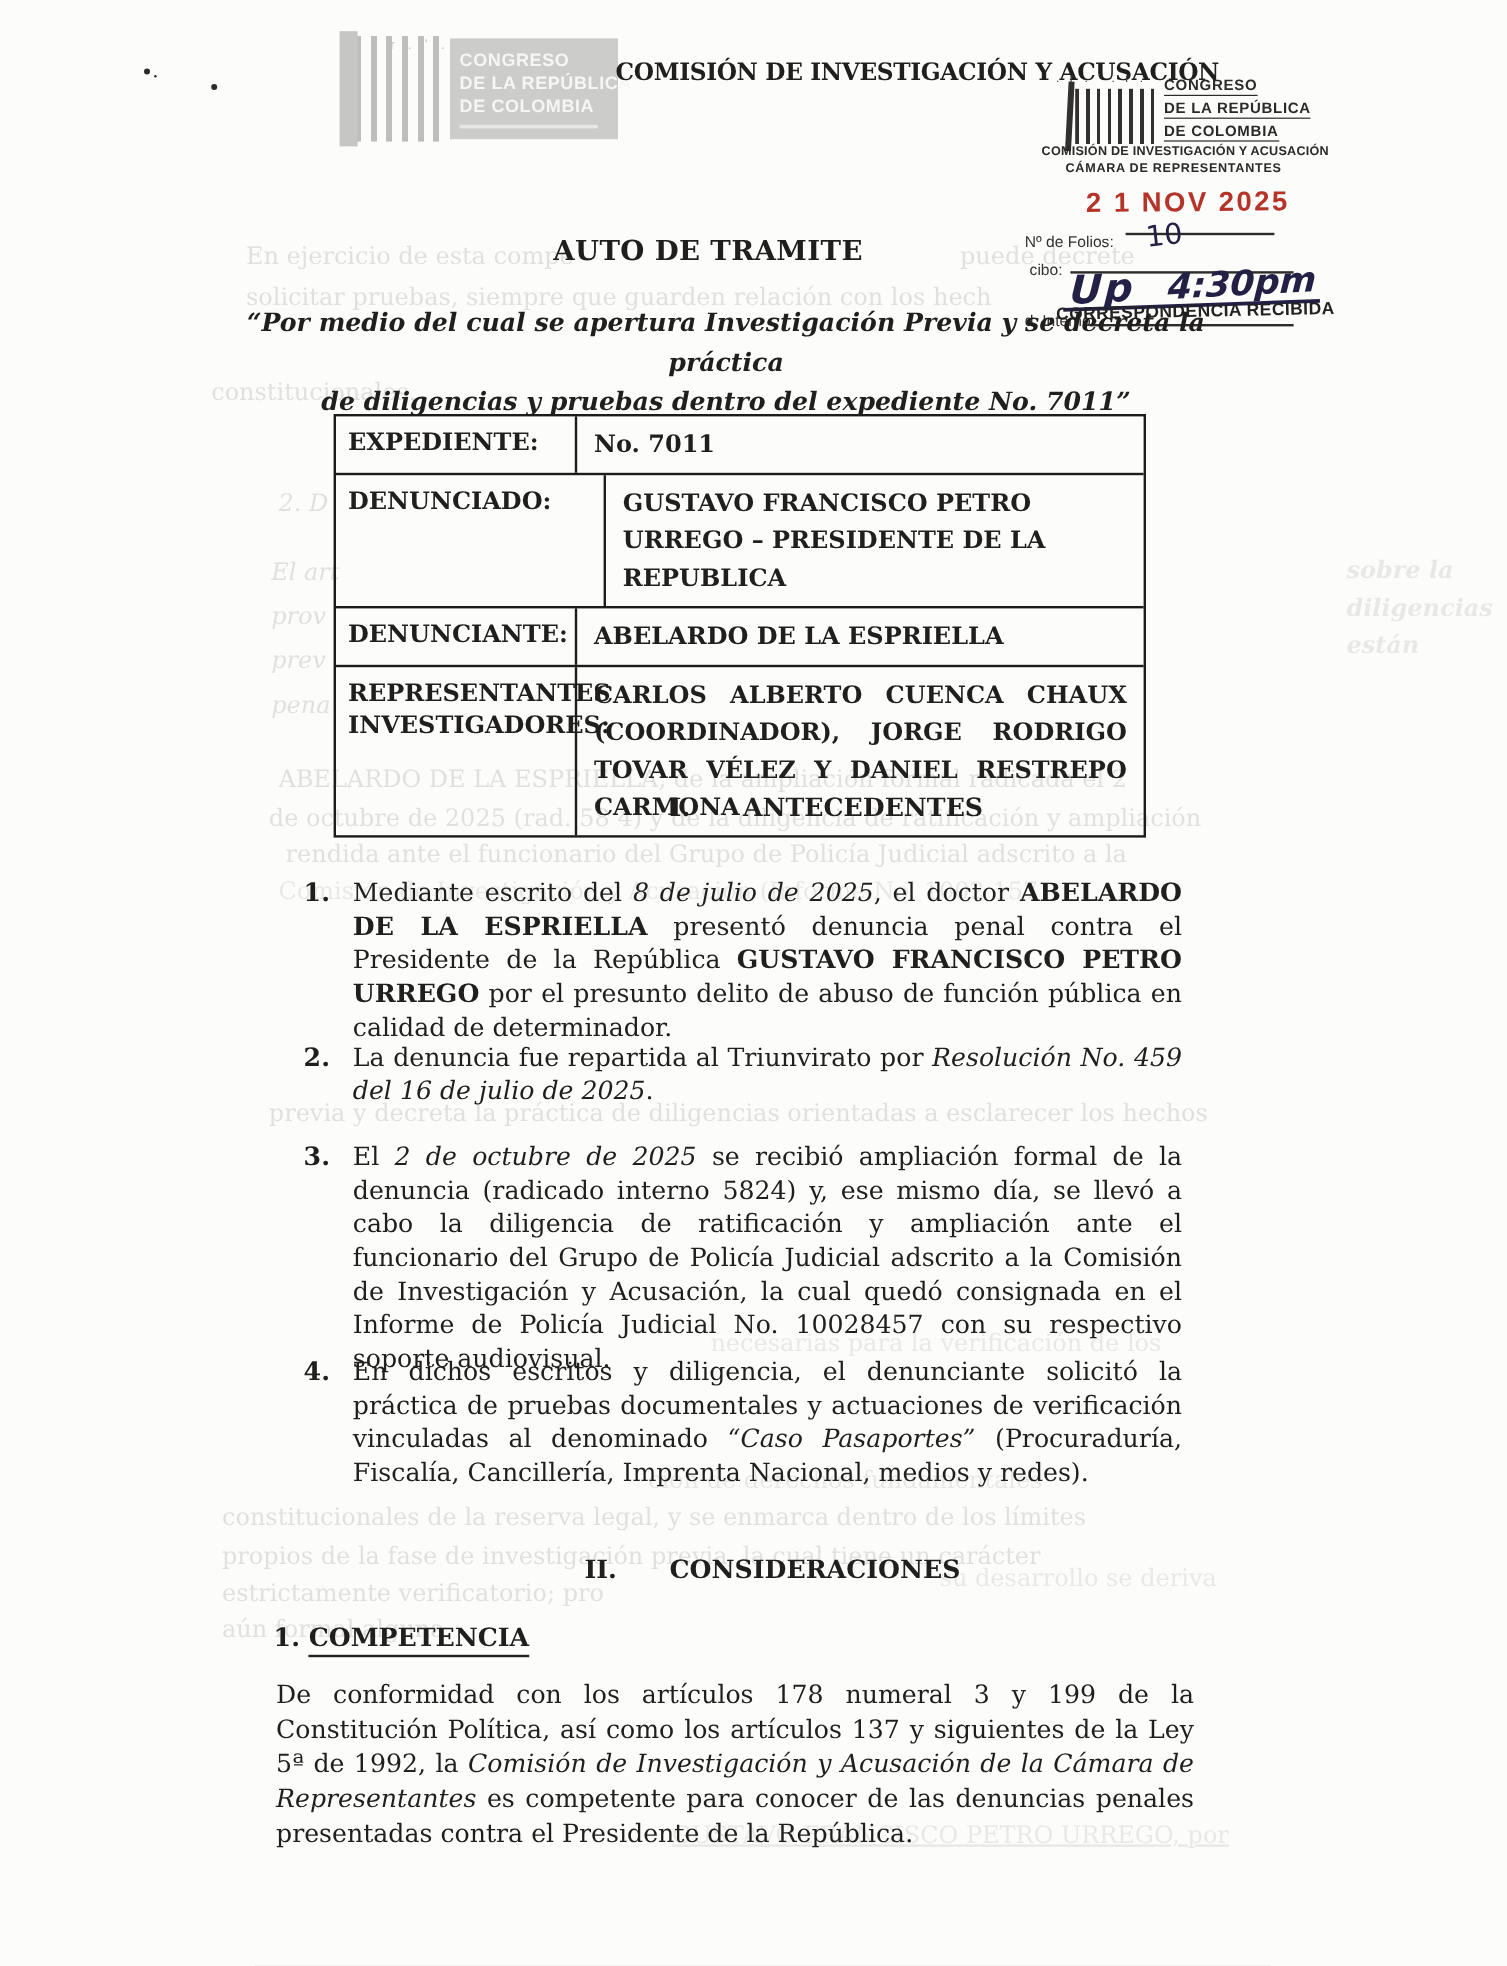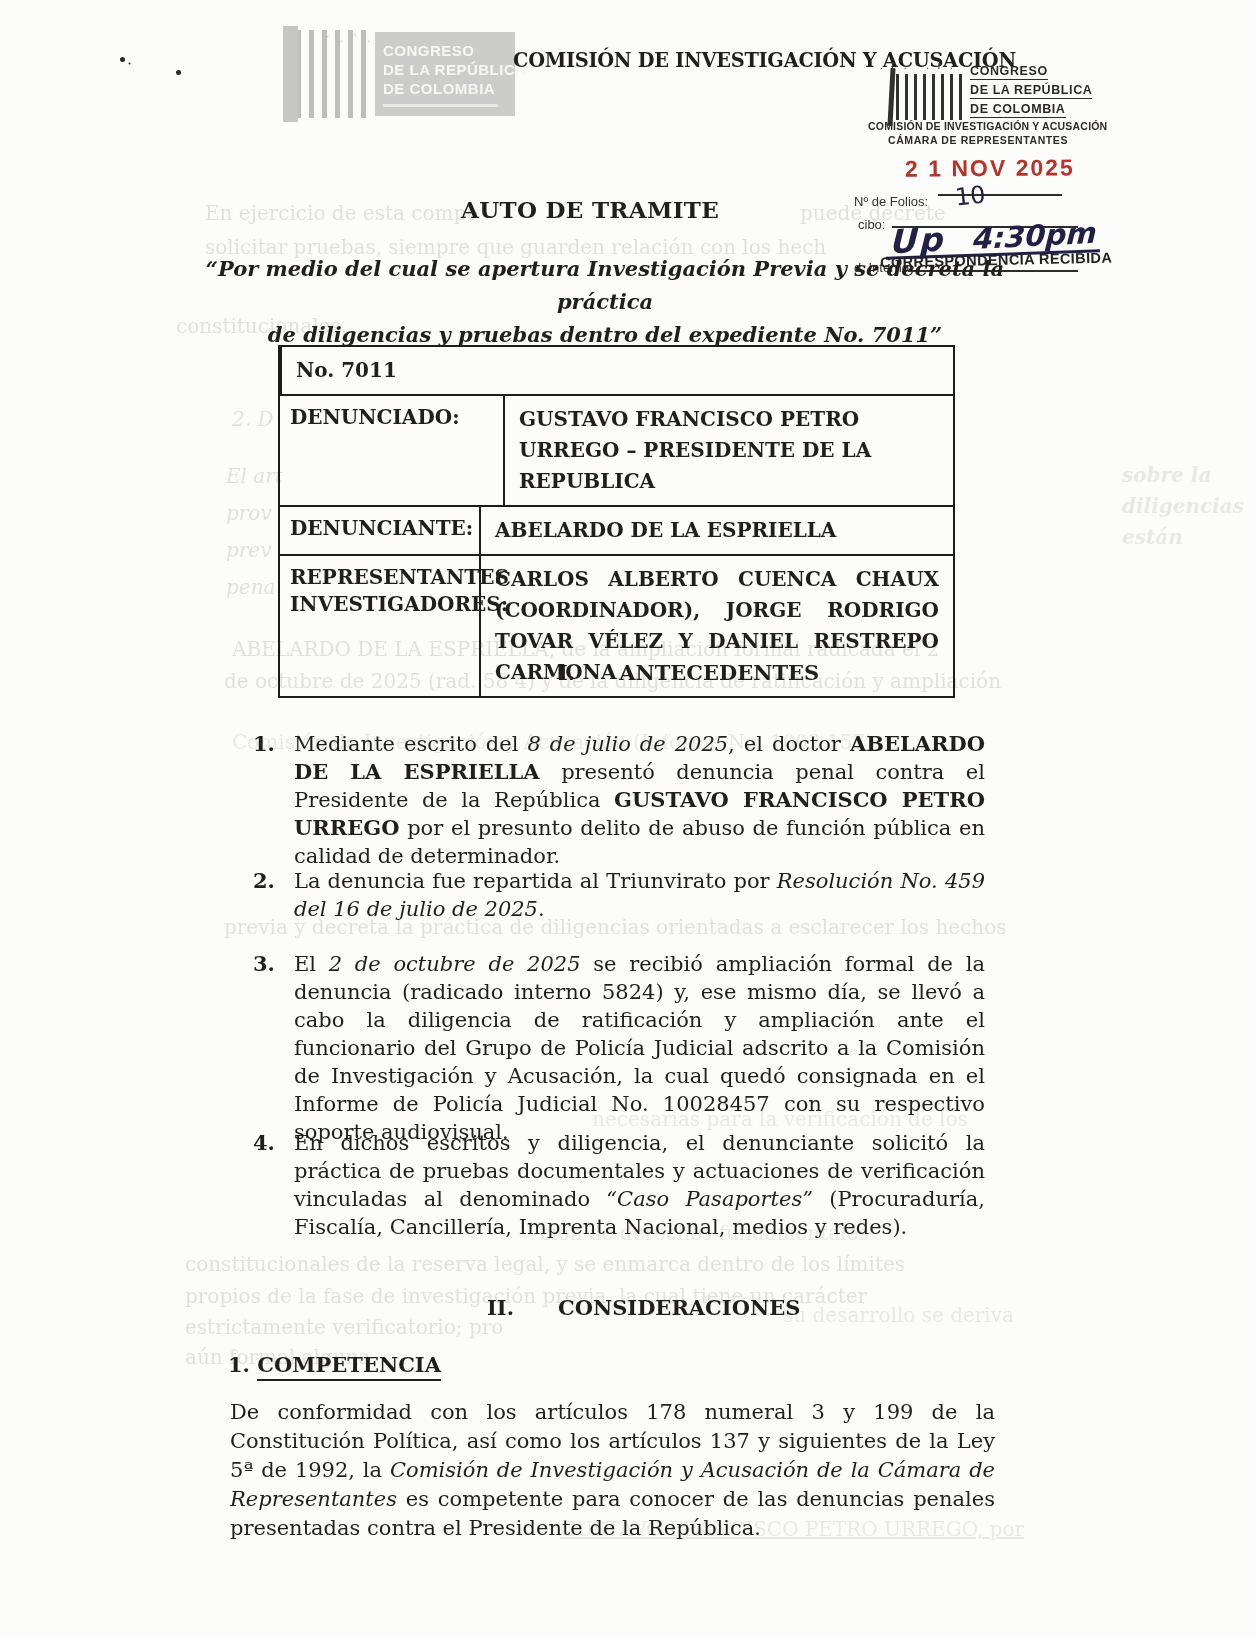--- a/index.html
+++ b/index.html
@@ -89,20 +89,21 @@
   <div class="ghost it" style="left:232px;top:404px;">2. D</div>
   <div class="ghost it" style="left:226px;top:458px;line-height:37px;">El art
 prov
 prev
 pena</div>
   <div class="ghost it lt" style="left:1122px;top:460px;line-height:31px;font-weight:bold;">sobre la
 diligencias
 están</div>
   <div class="ghost" style="left:232px;top:634px;">ABELARDO DE LA ESPRIELLA, de la ampliación formal radicada el 2</div>
   <div class="ghost" style="left:224px;top:666px;">de octubre de 2025 (rad. 58 4) y de la diligencia de ratificación y ampliación</div>
+  <div class="ghost" style="left:238px;top:696px;">rendida ante el funcionario del Grupo de Policía Judicial adscrito a la</div>
   <div class="ghost lt" style="left:232px;top:727px;">Comisión de Investigación y Acusación (Informe No. 1002 157)</div>
   <div class="ghost" style="left:224px;top:912px;">previa y decreta la práctica de diligencias orientadas a esclarecer los hechos</div>
   <div class="ghost lt" style="left:592px;top:1104px;">necesarias para la verificación de los</div>
   <div class="ghost lt" style="left:540px;top:1218px;">ción de derechos fundamentales</div>
   <div class="ghost" style="left:185px;top:1248px;line-height:32px;">constitucionales de la reserva legal, y se enmarca dentro de los límites
 propios de la fase de investigación previa, la cual tiene un carácter</div>
   <div class="ghost" style="left:185px;top:1312px;">estrictamente verificatorio; pro</div>
   <div class="ghost lt" style="left:783px;top:1300px;">su desarrollo se deriva</div>
   <div class="ghost" style="left:185px;top:1342px;">aún        formal alguna.</div>
   <div class="ghost lt" style="left:560px;top:1514px;text-decoration:underline;">GUSTAVO FRANCISCO PETRO URREGO, por</div>
@@ -160,20 +161,21 @@
   </div>
 
   <div class="doc-title">AUTO DE TRAMITE</div>
   <div class="doc-subtitle">
     <div>“Por medio del cual se apertura Investigación Previa y se decreta la práctica</div>
     <div>de diligencias y pruebas dentro del expediente No. 7011”</div>
   </div>
 
   <div class="case-table">
     <div class="trow r1">
+      <div class="cl">EXPEDIENTE:</div>
       <div class="cv">No. 7011</div>
     </div>
     <div class="trow r2">
       <div class="cl">DENUNCIADO:</div>
       <div class="cv">GUSTAVO FRANCISCO PETRO URREGO – PRESIDENTE DE LA REPUBLICA</div>
     </div>
     <div class="trow r3">
       <div class="cl">DENUNCIANTE:</div>
       <div class="cv">ABELARDO DE LA ESPRIELLA</div>
     </div>

